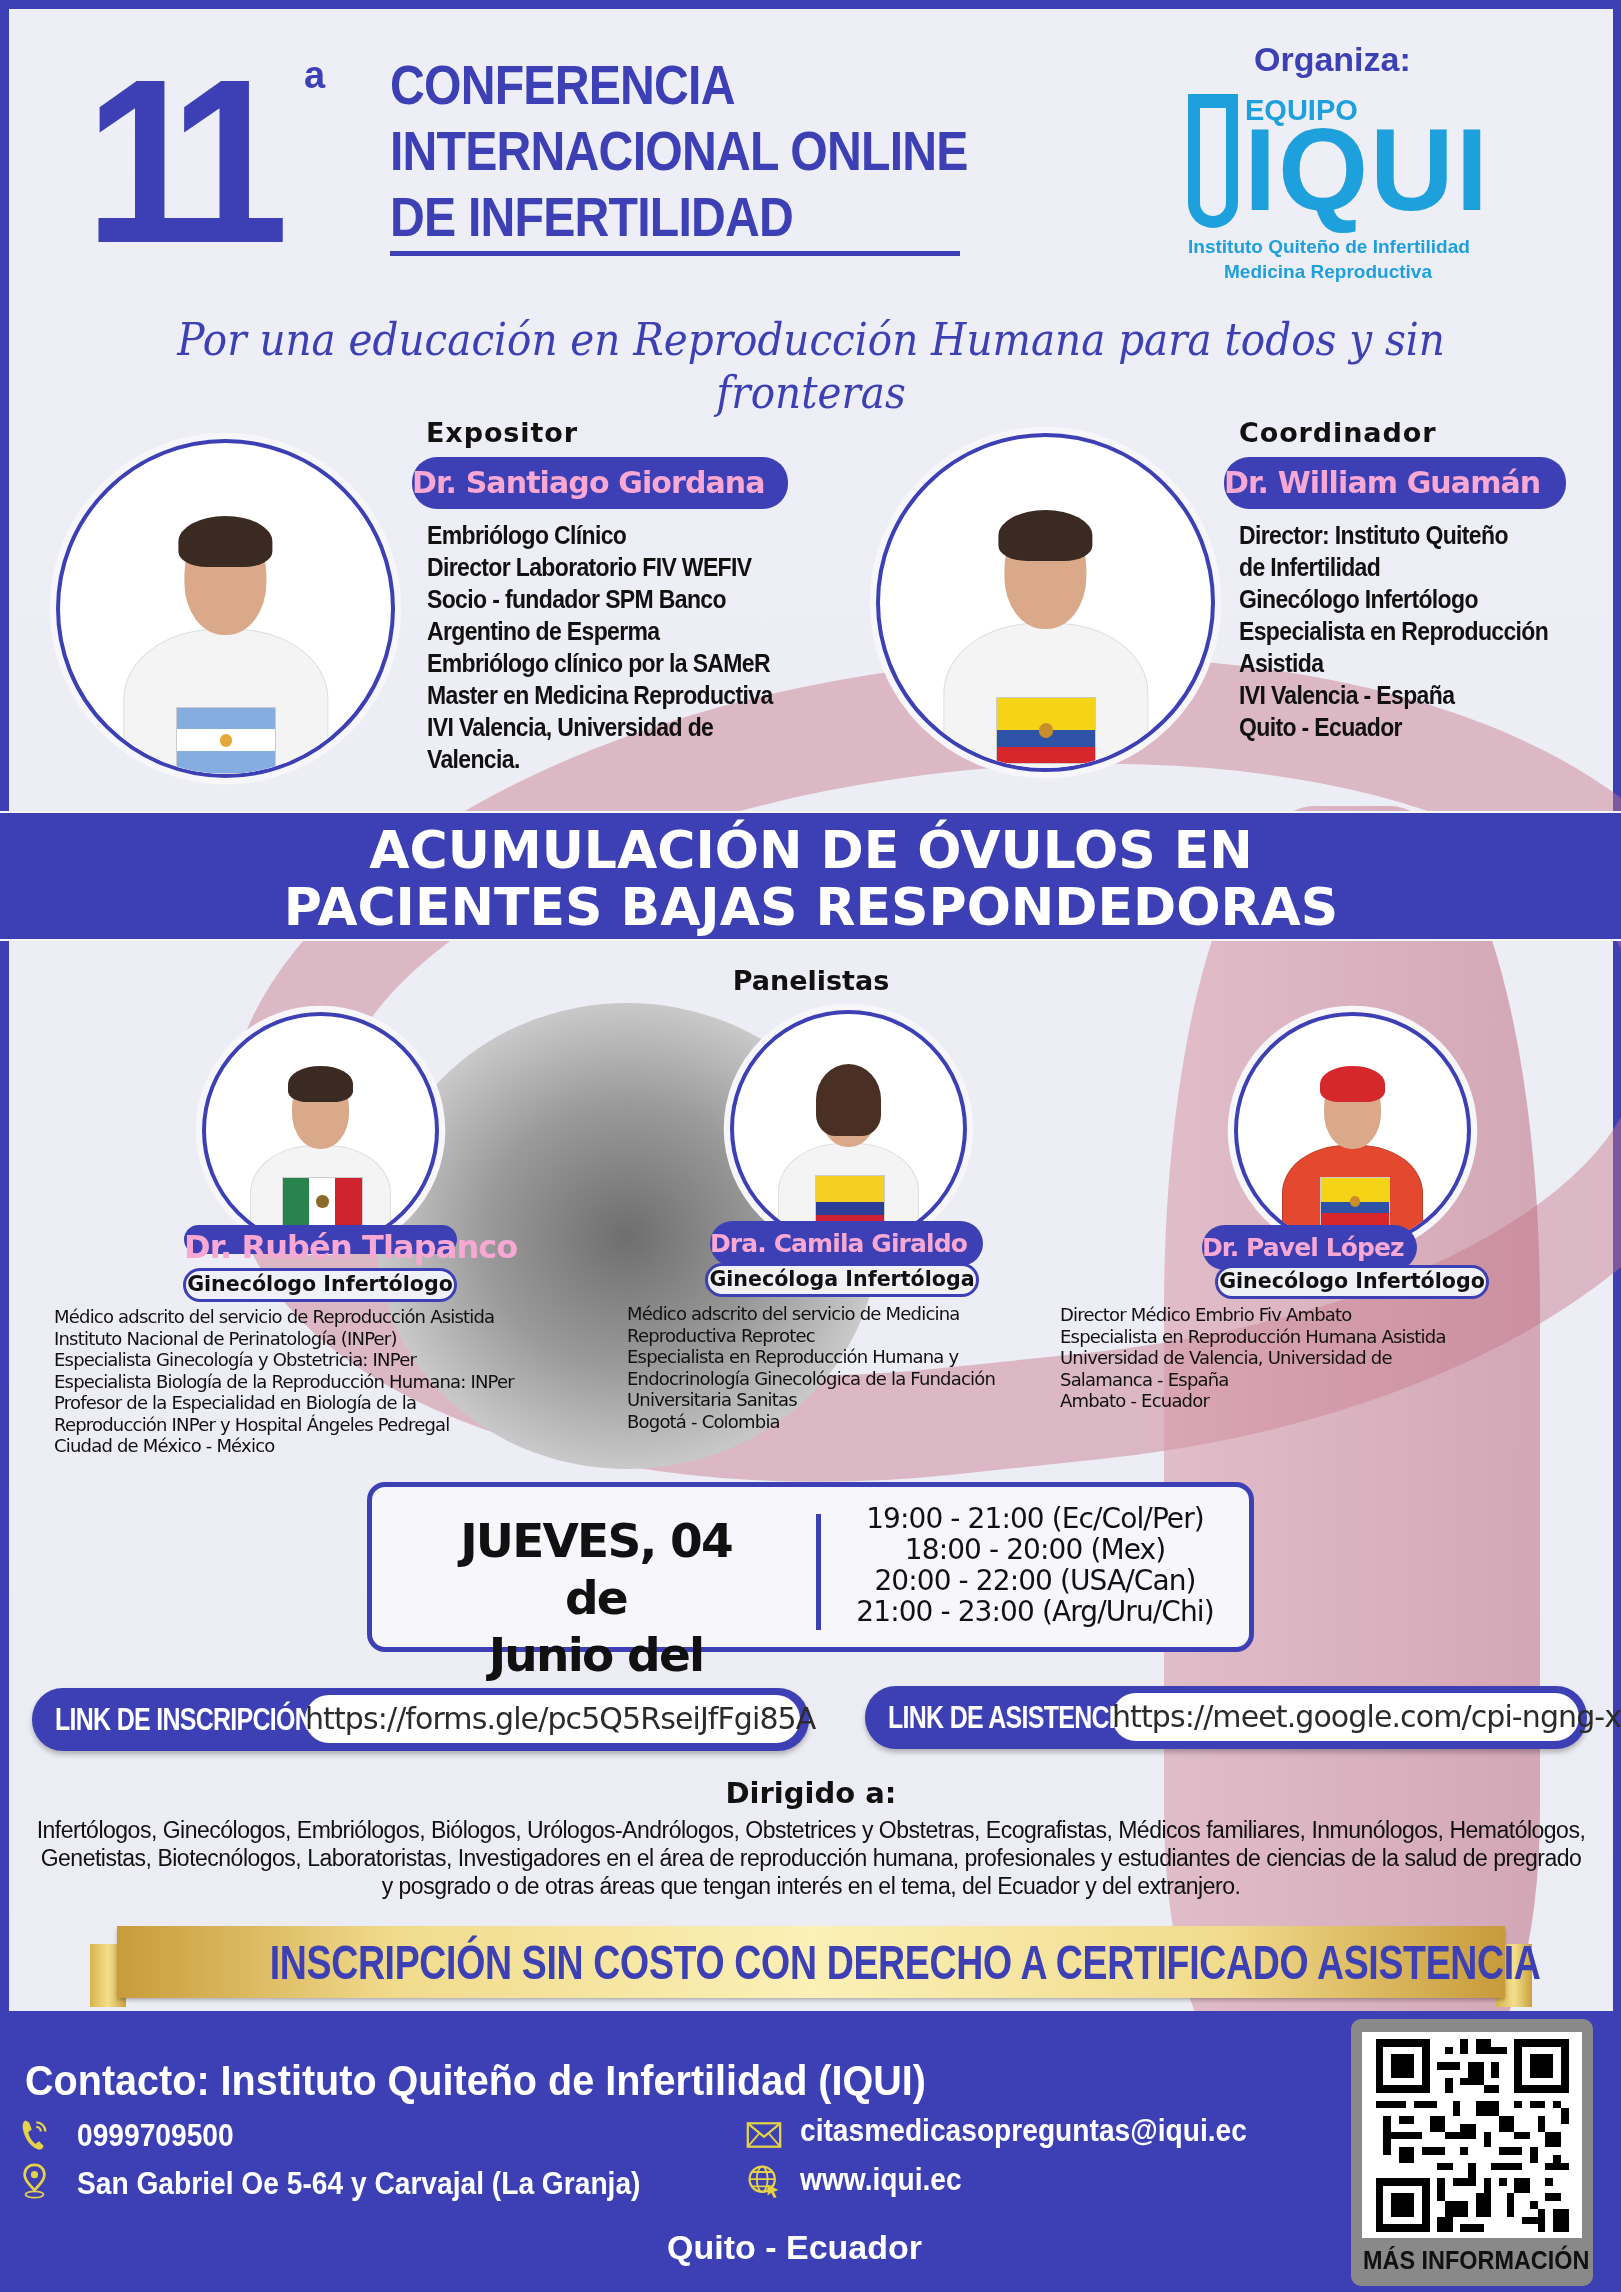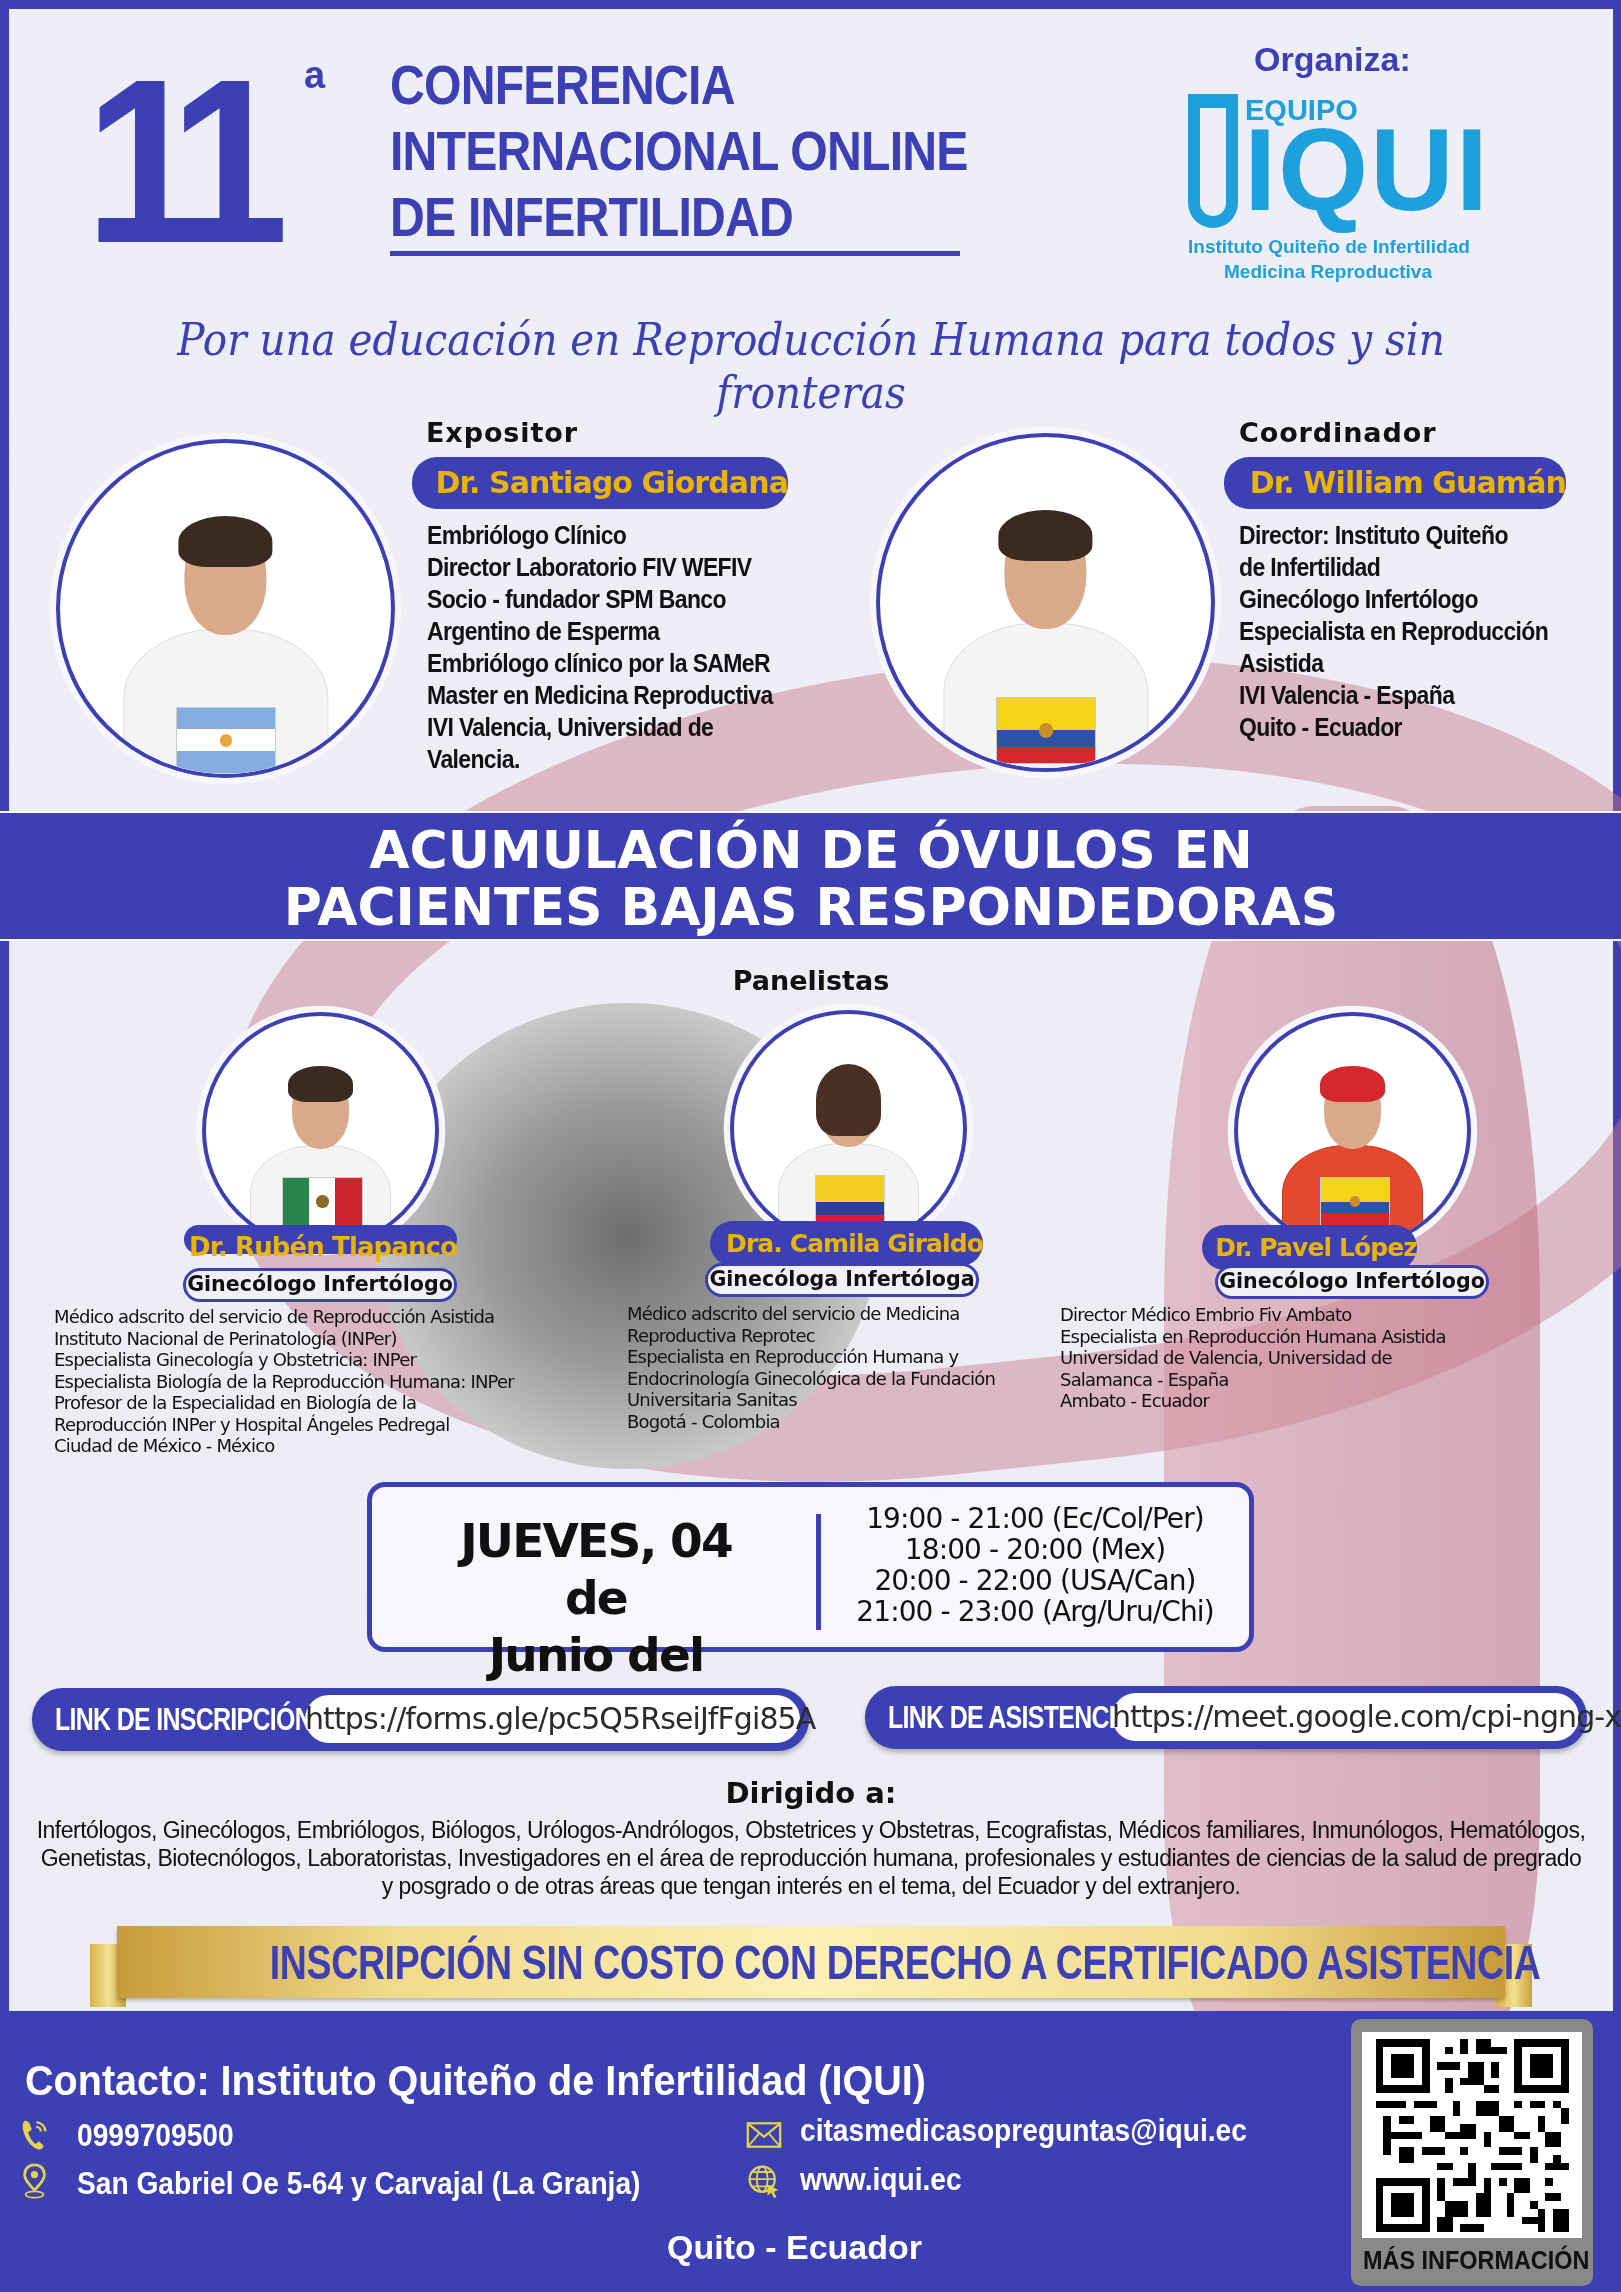--- a/index.html
+++ b/index.html
@@ -43,21 +43,21 @@
   .person .hair { position: absolute; left: 27%; top: 0; width: 46%; height: 20%; background: #3a2a22; border-radius: 50% 50% 30% 30%; }
   .person .body { position: absolute; left: 0; top: 44%; width: 100%; height: 60%; background: #f4f4f4; border-radius: 45% 45% 0 0; border: 0.9px solid #ddd; }
   .flag { position: absolute; border: 0.9px solid #ccc; }
   .flag-ar { background: linear-gradient(#86ade0 0 33%, #fff 33% 66%, #86ade0 66%); }
   .flag-ec { background: linear-gradient(#f5d417 0 50%, #2d52a6 50% 75%, #d7262c 75%); }
   .flag-co { background: linear-gradient(#f5cf24 0 50%, #2d3e98 50% 75%, #ce2134 75%); }
   .flag-mx { background: linear-gradient(90deg, #28834c 0 33%, #fff 33% 66%, #cf2430 66%); }
   .flag .emblem { position: absolute; left: 50%; top: 50%; width: 18px; height: 18px; margin: -9px; border-radius: 50%; background: #c98d2b; }
 
   .role-label { position: absolute; font-size: 27px; font-weight: 700; color: #111; font-family: "DejaVu Sans", sans-serif; letter-spacing: 0.9px; }
-  .name-pill { position: absolute; background: #3c40b4; color: #eab308; border-radius: 25px; font-weight: 700; font-family: "DejaVu Sans", sans-serif; text-align: right; white-space: nowrap; letter-spacing: -0.9px; }
+  .name-pill { position: absolute; background: #3c40b4; color: #f9a8d4; border-radius: 25px; font-weight: 700; font-family: "DejaVu Sans", sans-serif; text-align: left; white-space: nowrap; letter-spacing: -0.9px; }
   .bio { position: absolute; font-size: 25px; font-weight: 700; line-height: 32px; color: #111; letter-spacing: -0.7px; transform: scaleX(0.92); transform-origin: left top; white-space: nowrap; }
 
   .topic-band { position: absolute; left: 0; top: 811px; width: 1622px; height: 130px; background: #3c40b4; border-top: 2.7px solid #f5f5fa; border-bottom: 2.7px solid #f5f5fa; }
   .topic-line { position: absolute; left: 0; width: 1622px; text-align: center; color: #fff; font-size: 52px; font-weight: 700; font-family: "DejaVu Sans", sans-serif; letter-spacing: 0; }
 
   .panel-label { position: absolute; left: 0; width: 1622px; top: 965px; text-align: center; font-size: 27px; font-weight: 700; font-family: "DejaVu Sans", sans-serif; }
   .spec-pill { position: absolute; background: #f0f0f7; border: 3.6px solid #3c40b4; border-radius: 19.7px; text-align: center; font-family: "DejaVu Sans", sans-serif; font-weight: 700; font-size: 20.6px; color: #111; white-space: nowrap; }
   .panel-bio { position: absolute; text-align: left; font-family: "DejaVu Sans", sans-serif; font-size: 18px; line-height: 21.5px; color: #111; letter-spacing: -0.8px; white-space: nowrap; }
 
   .date-box { position: absolute; left: 367px; top: 1482px; width: 887px; height: 170px; border: 5.4px solid #3c40b4; border-radius: 18px; background: #f6f6fb; }
@@ -172,21 +172,21 @@
 <div class="photo" style="left:202px; top:1012px; width:237px; height:237px;">
   <div class="person">
       <div class="body"></div>
       <div class="head"></div>
       <div class="hair"></div>
     </div>
   <div class="flag flag-mx" style="left:76px; top:161px; width:81px; height:49px;">
       <div class="emblem" style="width:12.5px;height:12.5px;margin:-6.3px;background:#8a6a2a;"></div>
     </div>
 </div>
-<div class="name-pill" style="left:184px; top:1225px; width:273px; height:29px; font-size:26px; line-height:45px;">Dr. Rubén Tlapanco</div>
+<div class="name-pill" style="left:184px; top:1225px; width:273px; height:29px; font-size:32px; line-height:45px;">Dr. Rubén Tlapanco</div>
 <div class="spec-pill" style="left:183px; top:1268px; width:274px; height:34px; line-height:27px;">Ginecólogo Infertólogo</div>
 <div class="panel-bio" style="left:54px; width:502px; top:1306px;">
   <div>Médico adscrito del servicio de Reproducción Asistida</div>
   <div>Instituto Nacional de Perinatología (INPer)</div>
   <div>Especialista Ginecología y Obstetricia: INPer</div>
   <div>Especialista Biología de la Reproducción Humana: INPer</div>
   <div>Profesor de la Especialidad en Biología de la</div>
   <div>Reproducción INPer  y Hospital Ángeles Pedregal</div>
   <div>Ciudad de México - México</div>
 </div>

